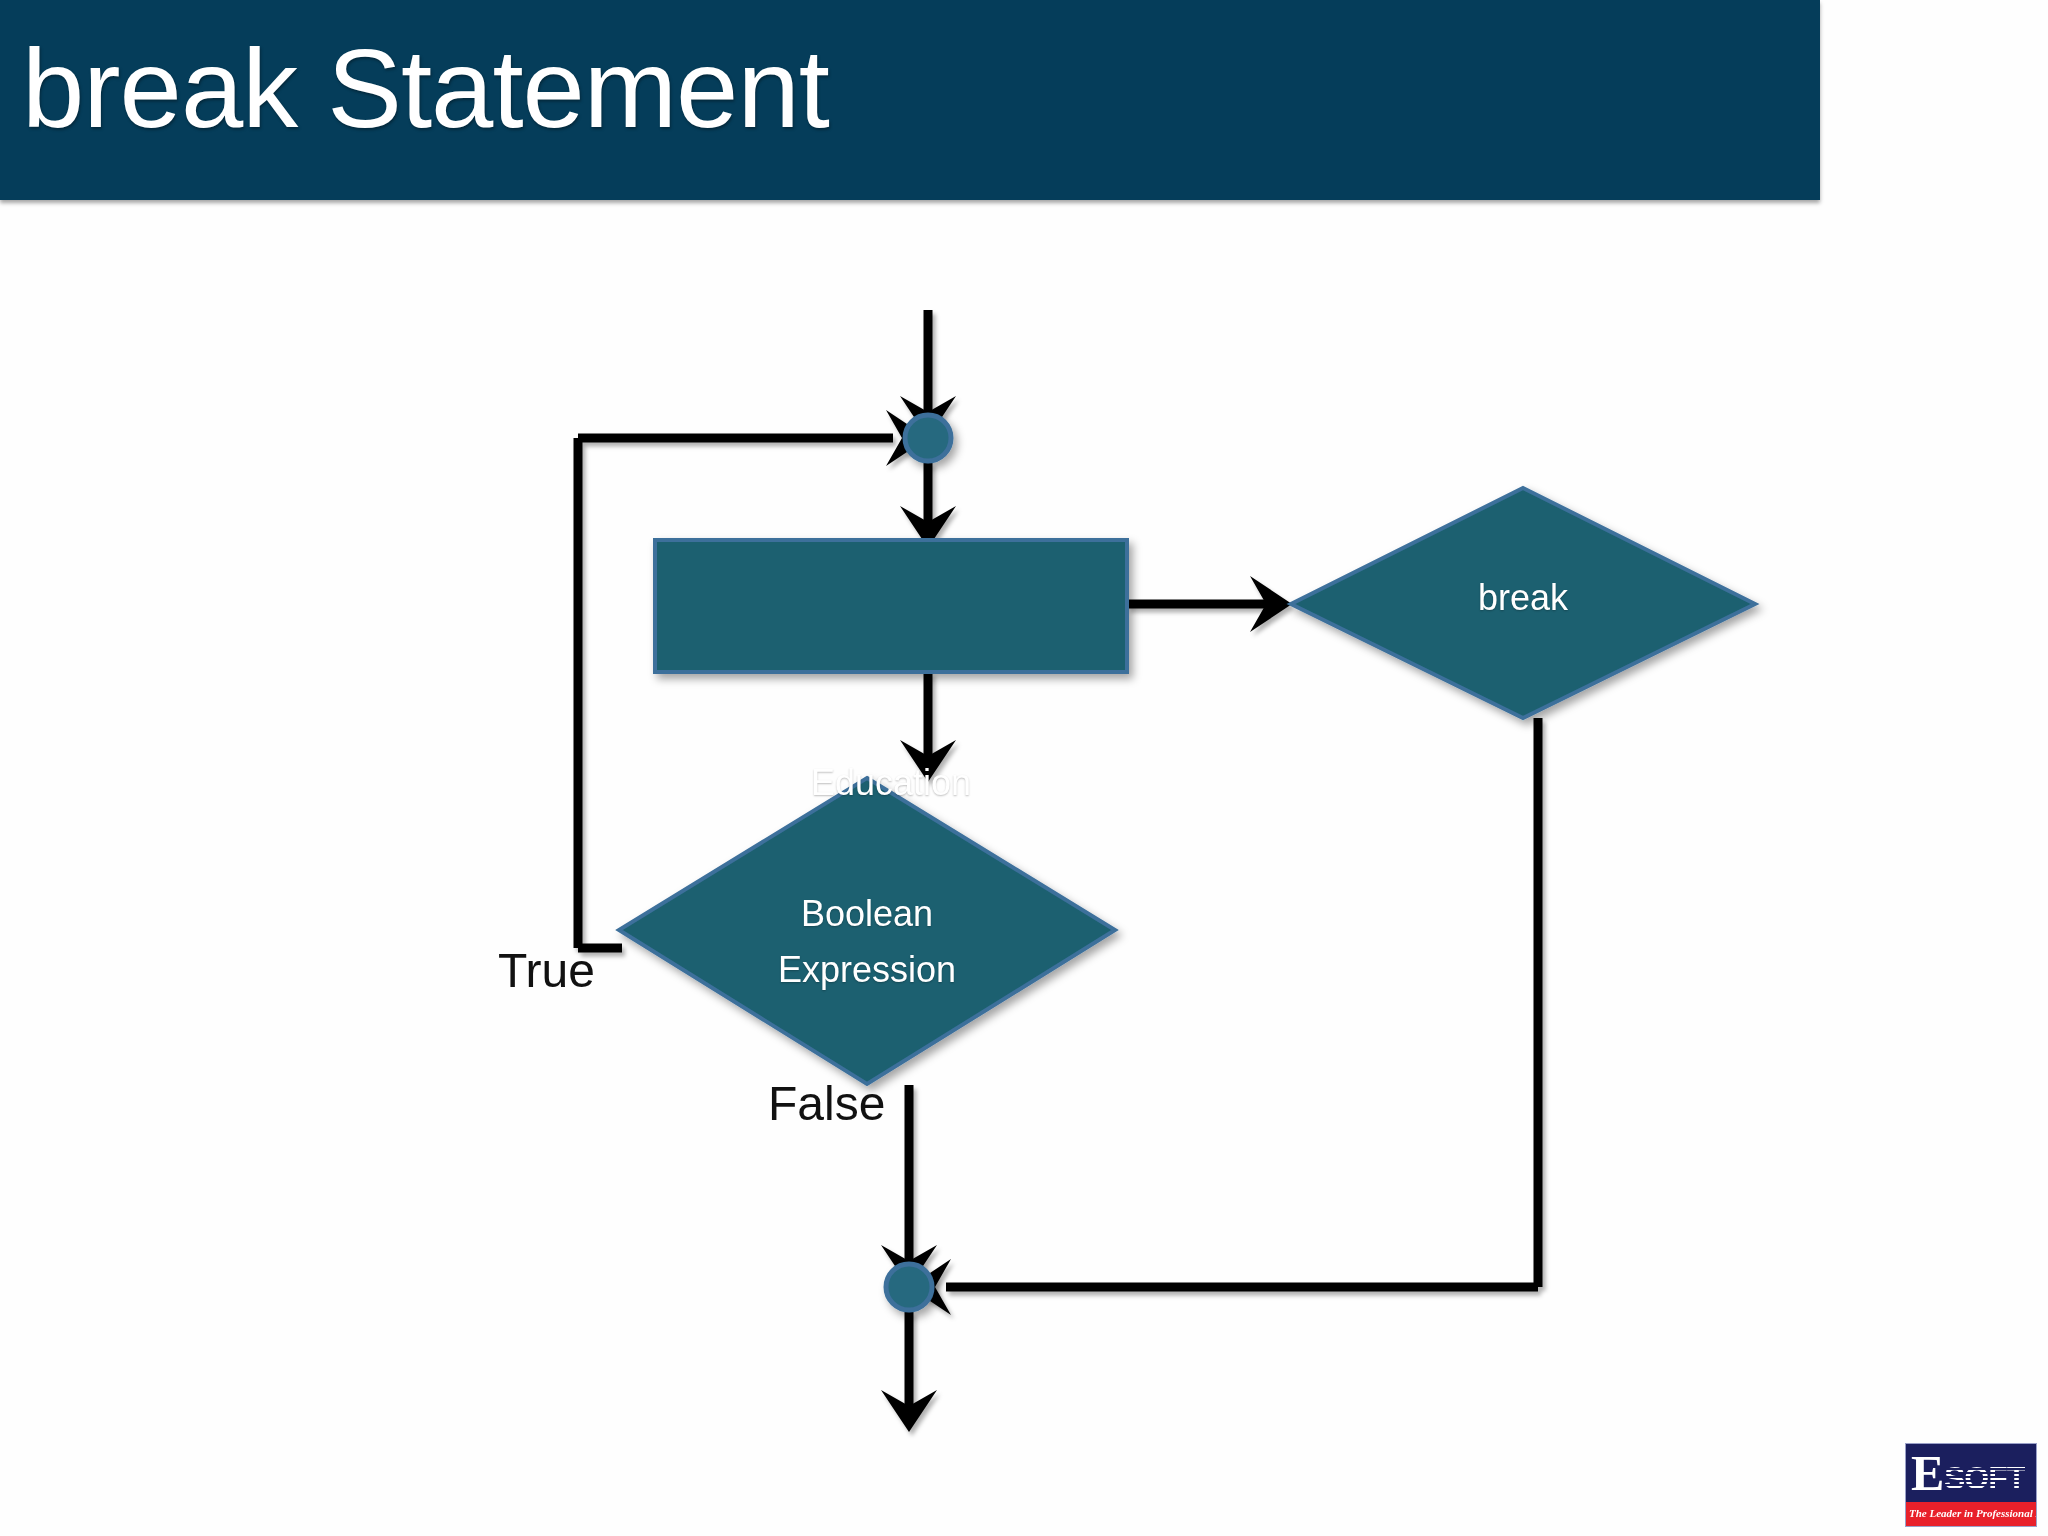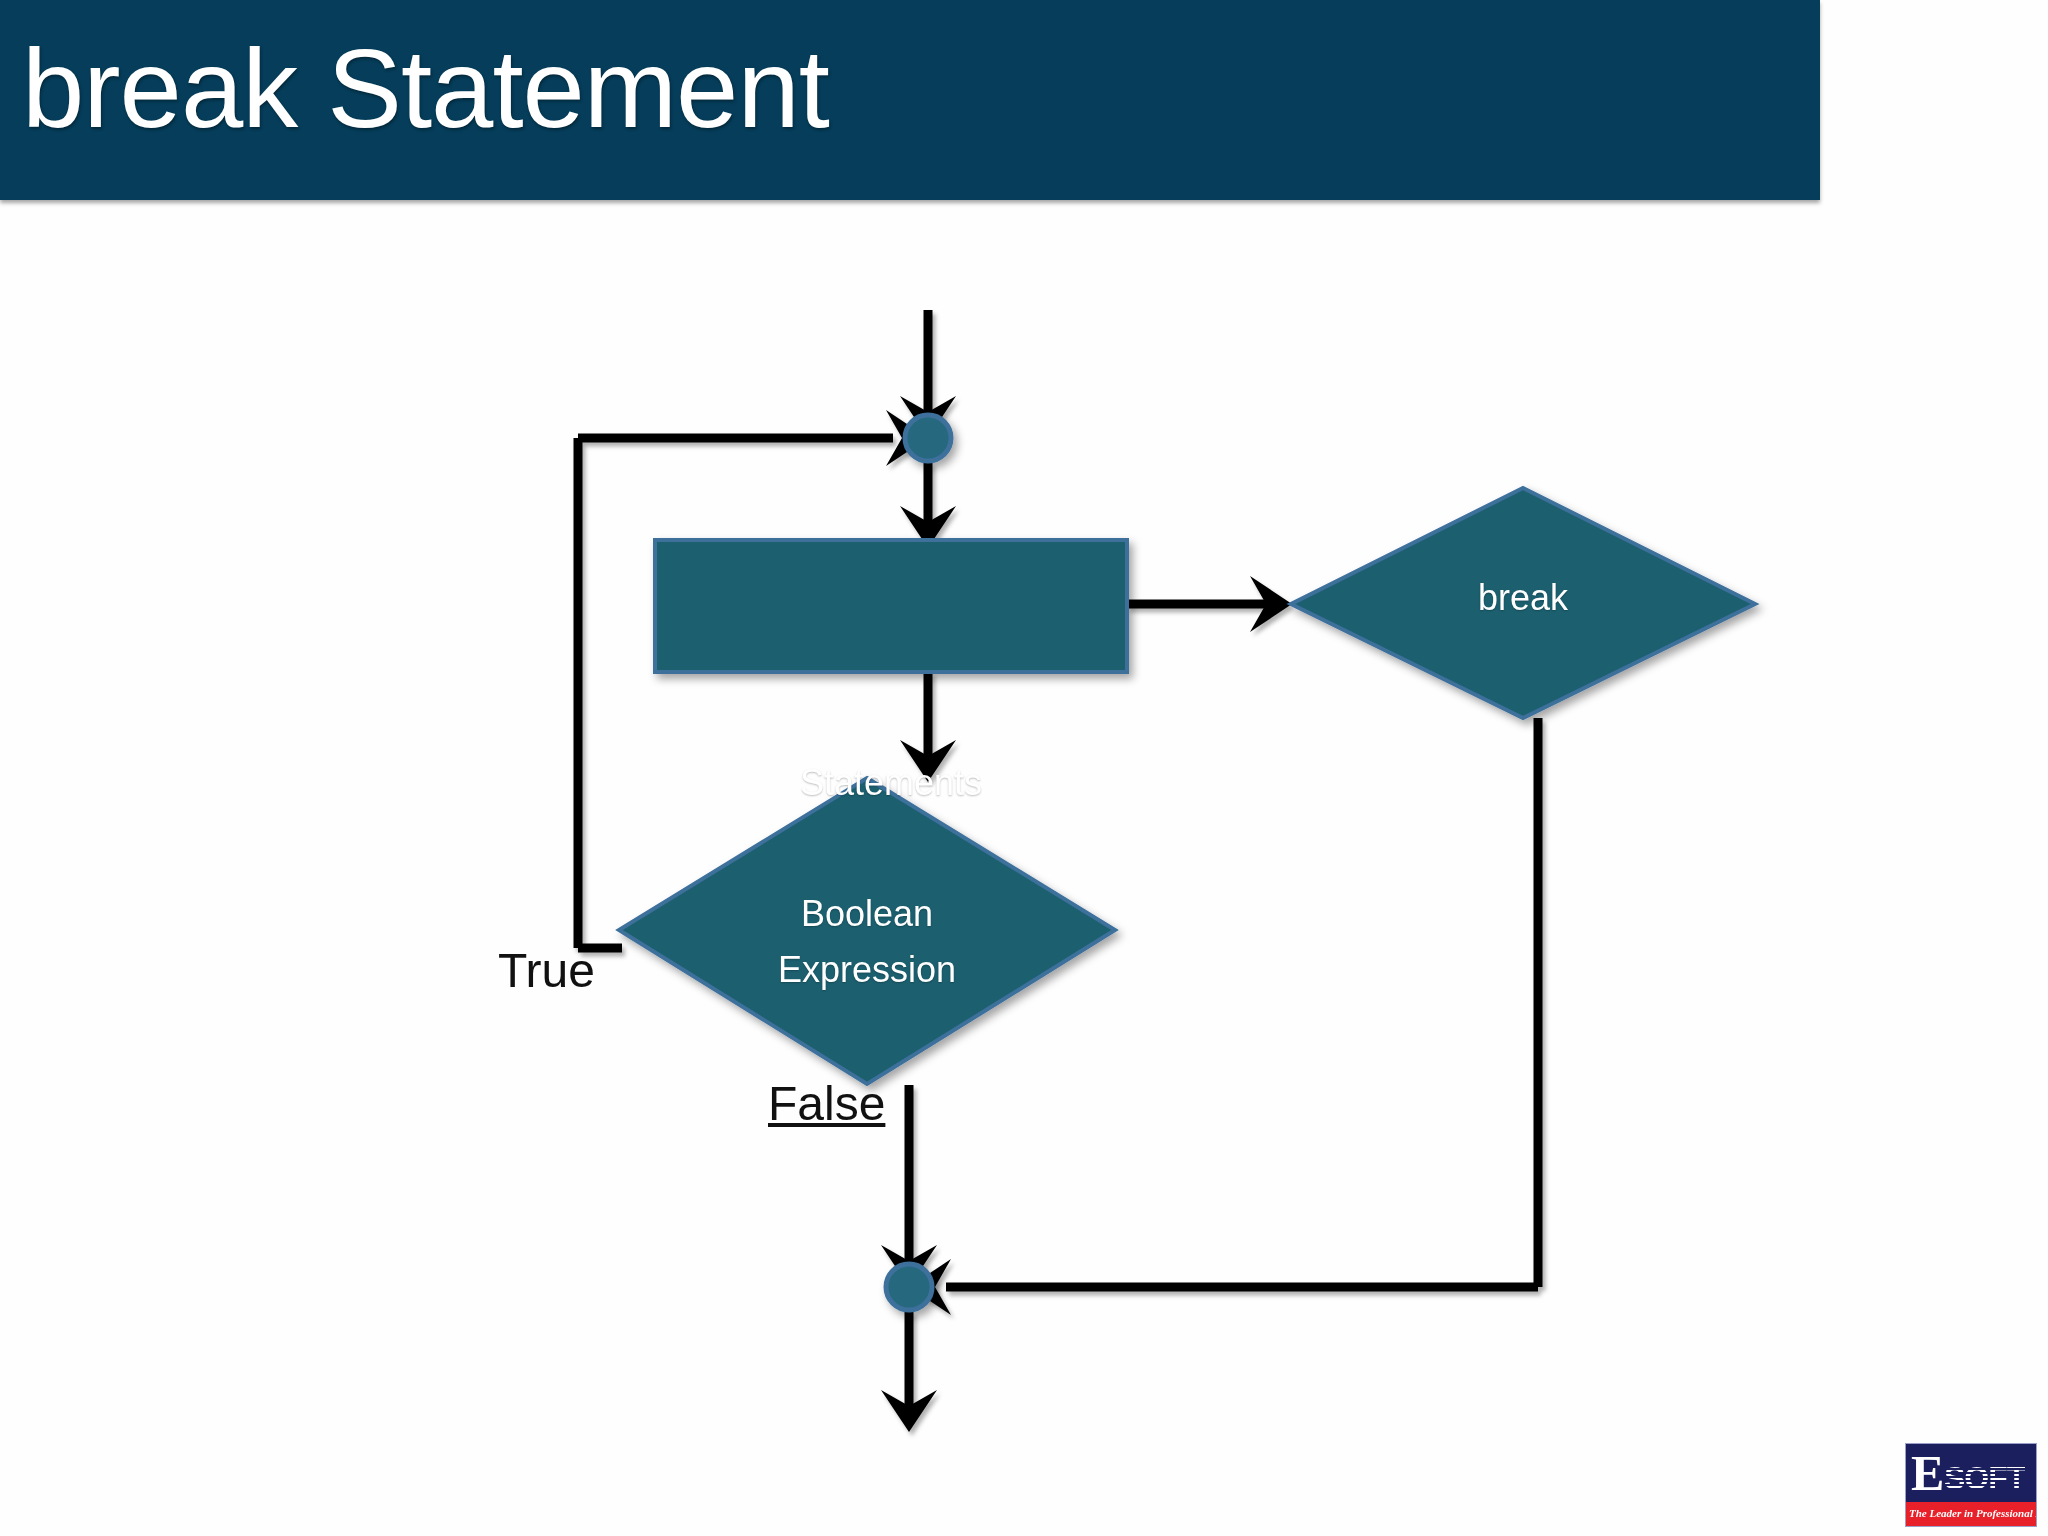--- a/index.html
+++ b/index.html
@@ -56,21 +56,21 @@
   #boolean-label{ left:619px; top:686px; width:496px; }
 
   .edge-label{
     position:absolute;
     color:#111111;
     font-size:48px;
     line-height:52px;
     white-space:nowrap;
   }
   #true-label{ left:498px; top:745px; }
-  #false-label{ left:768px; top:878px;text-decoration:underline; }
+  #false-label{ left:768px; top:878px; }
 
   
   #logo{
     position:absolute;
     left:1905px;top:1443px;
     width:132px;height:84px;
     background:#1b1f5e;
     border:1px solid #9aa0c8;
     box-sizing:border-box;
     overflow:hidden;
@@ -166,21 +166,21 @@
 
       <polygon points="1523,288 1755,404 1523,518 1291,404" fill="#1c6170" stroke="#3c6f9b" stroke-width="4" filter="url(#dshadow)"></polygon>
 
       <polygon points="867,578 1115,730 867,884 619,730" fill="#1c6170" stroke="#3c6f9b" stroke-width="4" filter="url(#dshadow)"></polygon>
 
       <circle cx="928" cy="238" r="23" fill="#26697f" stroke="#3c6f9b" stroke-width="5" filter="url(#dshadow)"></circle>
 
       <circle cx="909" cy="1087" r="23" fill="#26697f" stroke="#3c6f9b" stroke-width="5" filter="url(#dshadow)"></circle>
     </svg>
 
-    <div class="node-label" id="statements-label">Statements</div>
+    <div class="node-label" id="statements-label">Education</div>
     <div class="node-label" id="break-label">break</div>
     <div class="node-label" id="boolean-label">Boolean
 Expression</div>
 
     <div class="edge-label" id="true-label">True</div>
     <div class="edge-label" id="false-label">False</div>
   </div>
 
   <div id="logo">
     <div id="logo-main">

